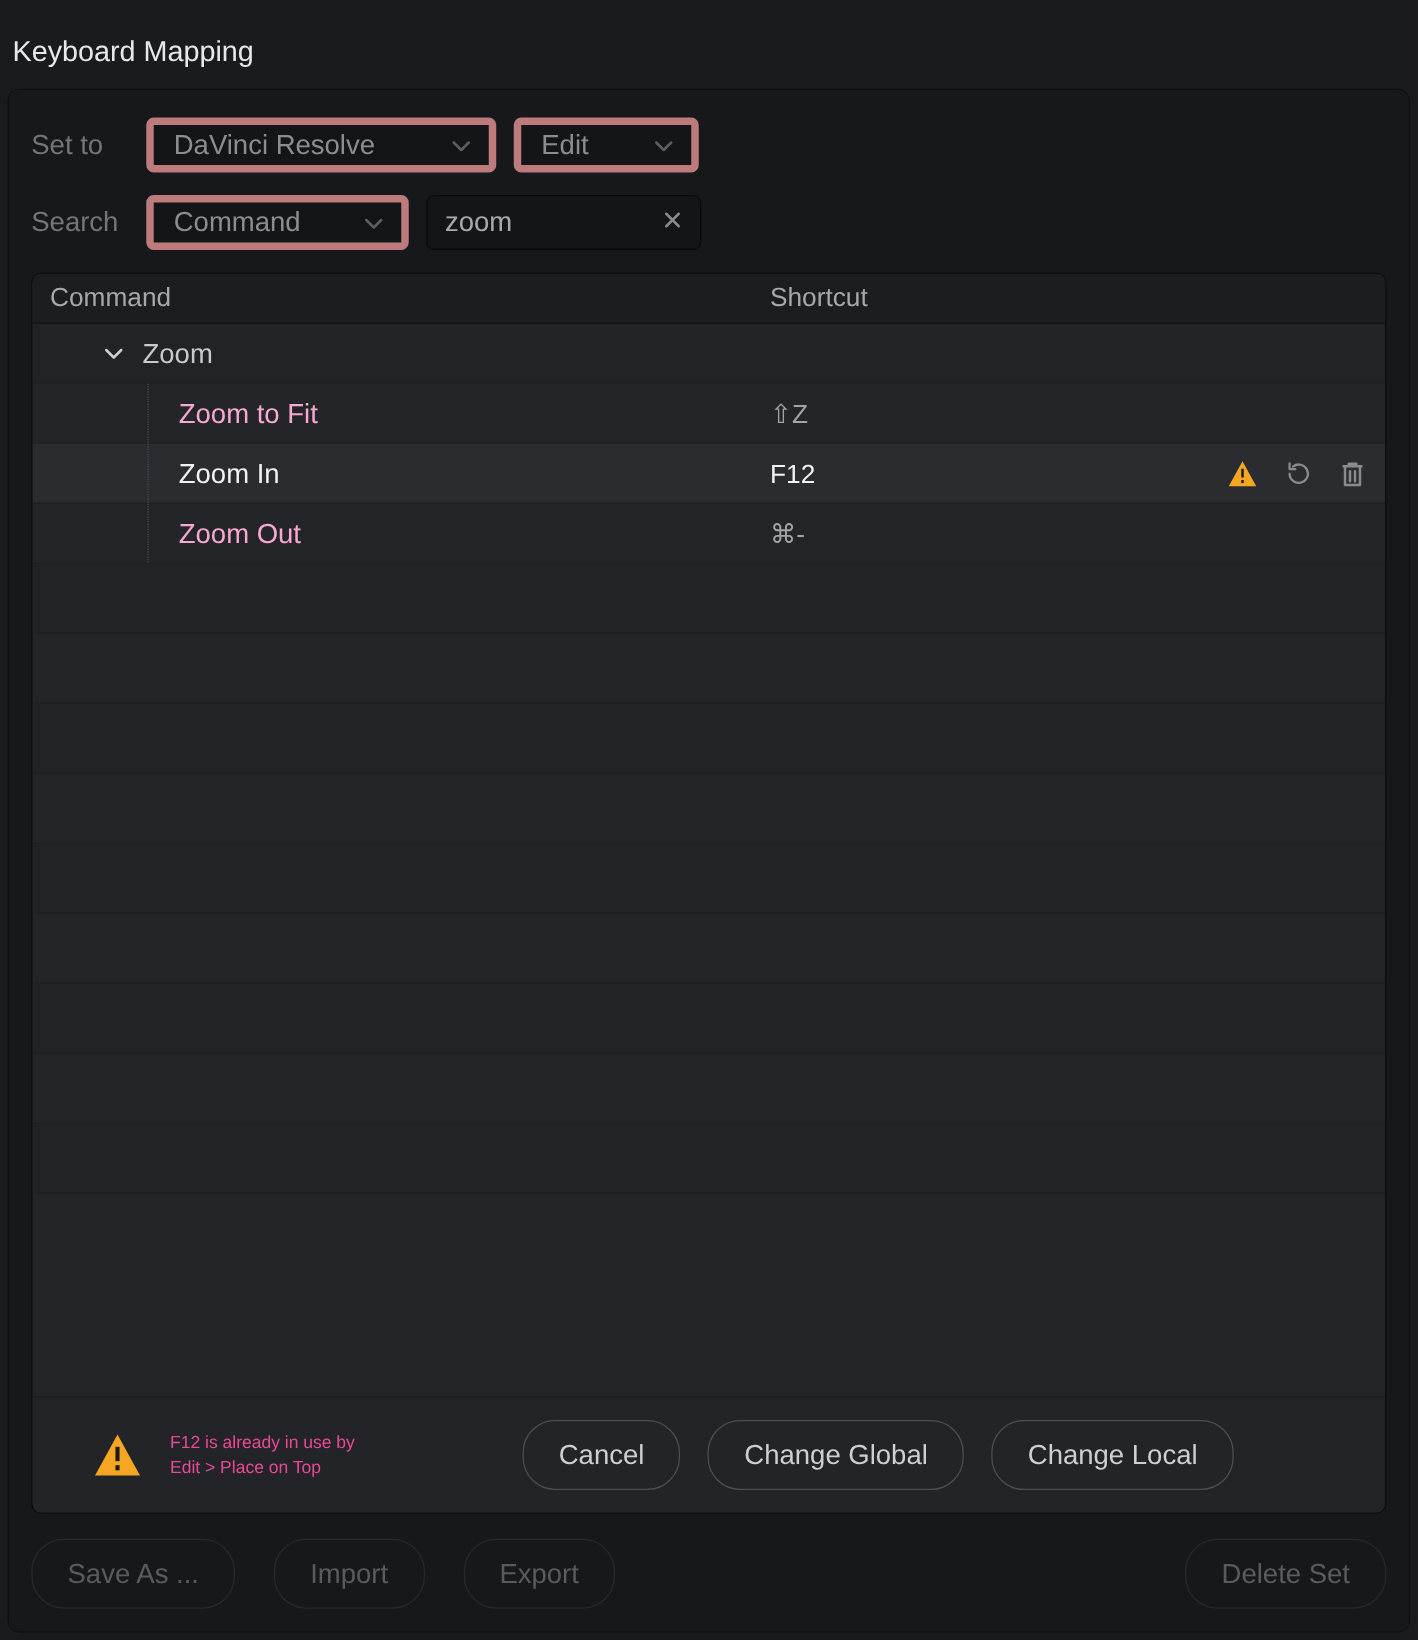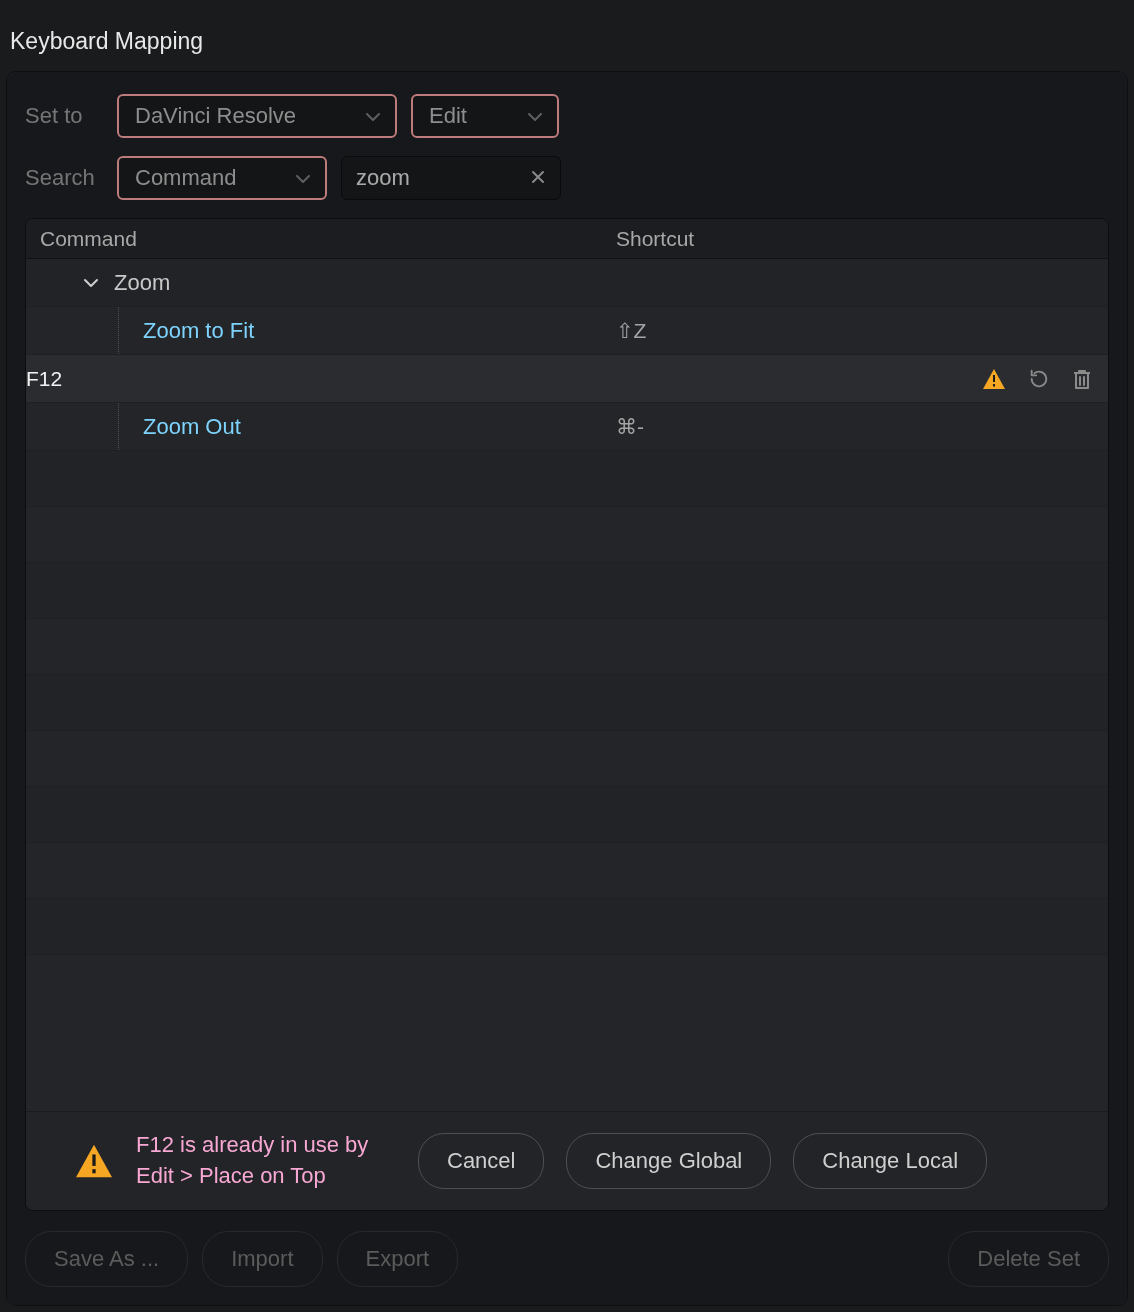--- a/index.html
+++ b/index.html
@@ -43,21 +43,21 @@
   .row {
     display: flex;
     align-items: center;
     gap: 14px;
     margin-bottom: 18px;
   }
   .label { color: #9c9c9c; font-size: 22px; min-width: 78px; }
   .select {
     display: inline-flex; align-items: center; justify-content: space-between;
     background: #1a1c1e;
-    border: 2px solid #fca5a5;
+    border: 6px solid #fca5a5;
     border-radius: 6px;
     height: 44px;
     padding: 0 14px 0 16px;
     color: #bdbdbd; font-size: 22px;
     cursor: pointer;
   }
   .select .chev { margin-left: 20px; opacity: .7; }
   .input-search {
     display: inline-flex; align-items: center;
     background: #1a1c1e;
@@ -100,21 +100,21 @@
   .trow {
     display:flex; align-items:center; height:48px;
     border-bottom: 1px solid #1e2022;
     font-size:22px;
   }
   .trow.alt { background:#212326; }
   .trow .col-cmd { display:flex; align-items:center; height:100%; }
   .chevd { display:inline-flex; align-items:center; justify-content:center; width:18px; color:#cfcfcf; }
   .ind { display:inline-block; }
   .trow.group .lbl { color:#c9c9c9; }
-  .trow.cmd .lbl { color:#7dd3fc; }
+  .trow.cmd .lbl { color:#f9a8d4; }
   .trow.selected { background:#2a2c30; }
   .trow.selected .lbl, .trow.selected .sc { color:#f2f2f2; font-weight:500; }
   .sc { color:#a4a4a4; font-size:21px; }
   .sc.selected { color:#f0f0f0; }
   .tree-line {
     border-left: 1px dotted #4a4c50;
     height: 100%;
   }
   .warn-tri {
     display:inline-flex; align-items:center; justify-content:center;
@@ -122,32 +122,32 @@
   .warn-tri svg { display:block; }
   .iconbtn { color:#8b8b8b; cursor:pointer; display:inline-flex; }
   .iconbtn svg { display:block; }
 
   .conflict {
     display:flex; align-items:center; gap:22px;
     border-top: 1px solid #1a1b1d;
     background:#222427;
     padding: 18px 18px;
   }
-  .conflict .msg { color:#f9a8d4; font-size:22px; line-height:1.4; flex: 0 0 260px; }
+  .conflict .msg { color:#ec4899; font-size:14px; line-height:1.4; flex: 0 0 260px; }
   .btn {
     display:inline-flex; align-items:center; justify-content:center;
     border: 1px solid #4d4f53;
     border-radius: 26px;
     height: 56px; padding: 0 28px;
     color:#cfcfcf; font-size:22px;
     cursor:pointer; background:transparent;
     white-space:nowrap;
   }
   .footer {
-    display:flex; align-items:flex-end; gap:14px;
+    display:flex; align-items:flex-end; gap:31px;
     padding-top: 20px;
     position: relative; z-index: 2;
   }
   .footer .spacer { flex:1; }
   .btn.dim { border-color:#35373a; color:#7a7a7a; }
 
   
   svg { overflow: visible; }
 </style>
 </head>
@@ -228,20 +228,26 @@
             <span class="ind" style="width:78px"></span>
             <span class="tree-line"></span>
             <span class="ind" style="width:24px"></span>
             <span class="lbl">Zoom to Fit</span>
           </div>
           <div class="col-sc"><span class="sc">⇧Z</span></div>
           <div class="col-act"></div>
         </div>
 
         <div class="trow cmd selected">
+          <div class="col-cmd">
+            <span class="ind" style="width:78px"></span>
+            <span class="tree-line"></span>
+            <span class="ind" style="width:24px"></span>
+            <span class="lbl">Zoom In</span>
+          </div>
           <div class="col-sc"><span class="sc selected">F12</span></div>
           <div class="col-act">
             <span class="warn-tri">
               <svg width="24" height="22" viewBox="0 0 24 22">
                 <path d="M12 1 L23 21 L1 21 Z" fill="#f5a623"></path>
                 <rect x="11" y="7" width="2" height="7" fill="#1b1b1b"></rect>
                 <rect x="11" y="16" width="2" height="2.5" fill="#1b1b1b"></rect>
               </svg>
             </span>
             <span class="iconbtn" title="reset">

